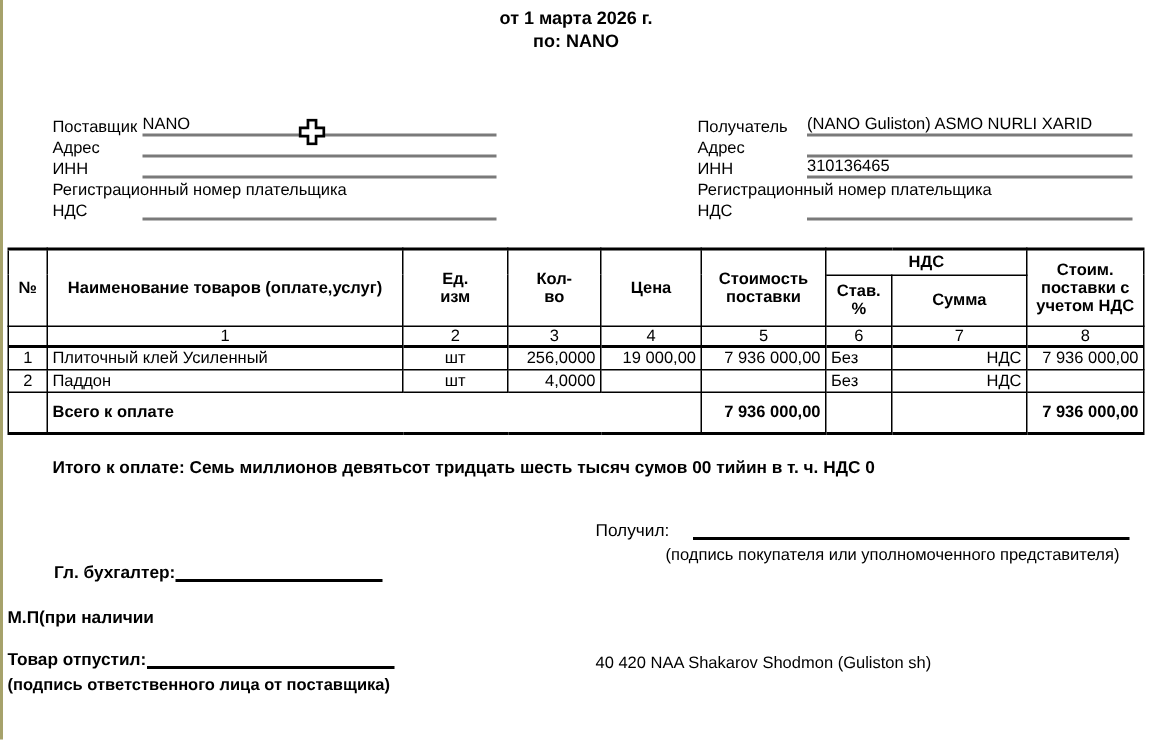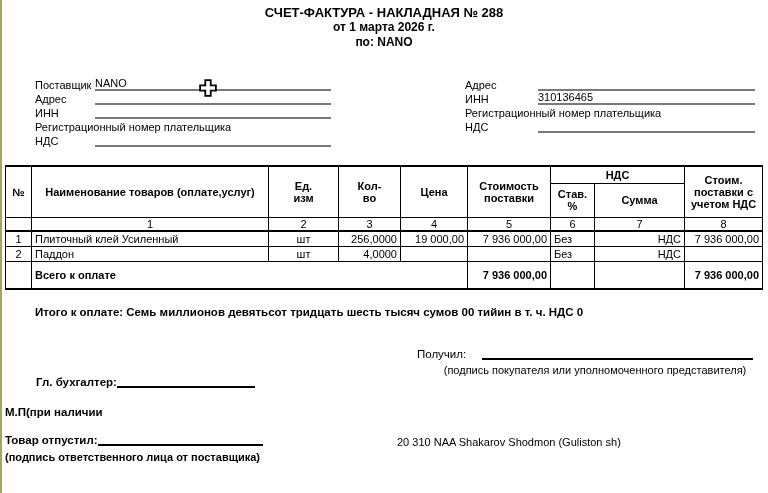--- a/index.html
+++ b/index.html
@@ -52,36 +52,35 @@
   
   .sig { position: absolute; font-size: 11.5px; }
   .sig.bold { font-weight: bold; }
   .sline { display: inline-block; border-bottom: 2px solid #000; height: 12px; vertical-align: bottom; }
   .sig-dir    { left: 5px; top: 349px; }
   .sig-acct   { left: 5px; top: 376px; padding-left: 31px; }
   .sig-stamp  { left: 5px; top: 406px; }
   .sig-goods  { left: 5px; top: 434px; }
   .sig-goods-cap { left: 5px; top: 451px; font-size: 11px; }
   .sig-recv { left: 397px; top: 348px; width: 356px; display: flex; align-items: flex-end; }
-  .sig-recv .flabel { width: 65px; margin-left: 20px; }
+  .sig-recv .flabel { width: 65px; }
   .sig-recv .fline { border-bottom: 2px solid #000; }
   .sig-recv-cap { left: 430px; top: 364px; width: 330px; text-align: center; font-size: 11px; }
   .footer-note { left: 397px; top: 436px; font-size: 11px; }
 
   
   .cursor { position: absolute; left: 198px; top: 79px; width: 20px; height: 18px; pointer-events: none; }
 </style>
 </head>
 <body>
 
 <div class="sheet">
   <div class="edge-line"></div>
 
   <div class="titles">
-    <div class="t1">СЧЕТ-ФАКТУРА - НАКЛАДНАЯ № 288</div>
     <div class="t2">от 1 марта 2026 г.</div>
     <div class="t3">по: NANO</div>
   </div>
 
   <div class="party party-left">
     <div class="frow">
       <span class="flabel">Поставщик</span>
       <span class="fline">NANO</span>
     </div>
     <div class="frow">
@@ -95,20 +94,24 @@
     <div class="frow noline">
       <span class="flabel">Регистрационный номер плательщика</span>
     </div>
     <div class="frow">
       <span class="flabel">НДС</span>
       <span class="fline"></span>
     </div>
   </div>
 
   <div class="party party-right">
+    <div class="frow">
+      <span class="flabel">Получатель</span>
+      <span class="fline">(NANO Guliston) ASMO NURLI XARID</span>
+    </div>
     <div class="frow">
       <span class="flabel">Адрес</span>
       <span class="fline"></span>
     </div>
     <div class="frow">
       <span class="flabel">ИНН</span>
       <span class="fline">310136465</span>
     </div>
     <div class="frow noline">
       <span class="flabel">Регистрационный номер плательщика</span>
@@ -203,18 +206,18 @@
   <div class="sig bold sig-goods">
     <span>Товар  отпустил:</span><span class="sline" style="width:165px"></span>
   </div>
   <div class="sig bold sig-goods-cap">(подпись ответственного лица от поставщика)</div>
 
   <div class="sig sig-recv">
     <span class="flabel">Получил:</span>
     <span class="fline"></span>
   </div>
   <div class="sig sig-recv-cap">(подпись покупателя или уполномоченного представителя)</div>
-  <div class="sig footer-note">20 310 NAA Shakarov Shodmon (Guliston sh)</div>
+  <div class="sig footer-note">40 420 NAA Shakarov Shodmon (Guliston sh)</div>
 
   <svg class="cursor" viewBox="0 0 16 16">
     <path d="M5.6 1 h4.8 v4.6 H15 v4.8 h-4.6 V15 H5.6 v-4.6 H1 V5.6 h4.6 Z" fill="#ffffff" stroke="#000000" stroke-width="1.6"></path>
   </svg>
 </div>
 
 </body></html>

